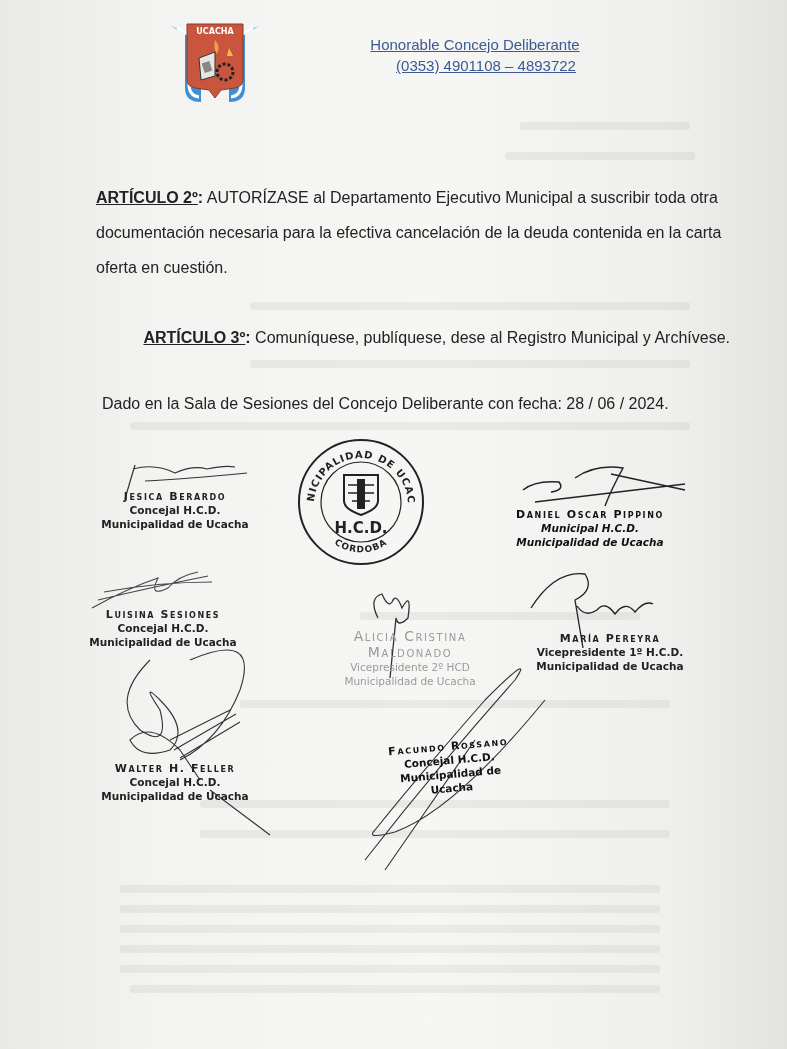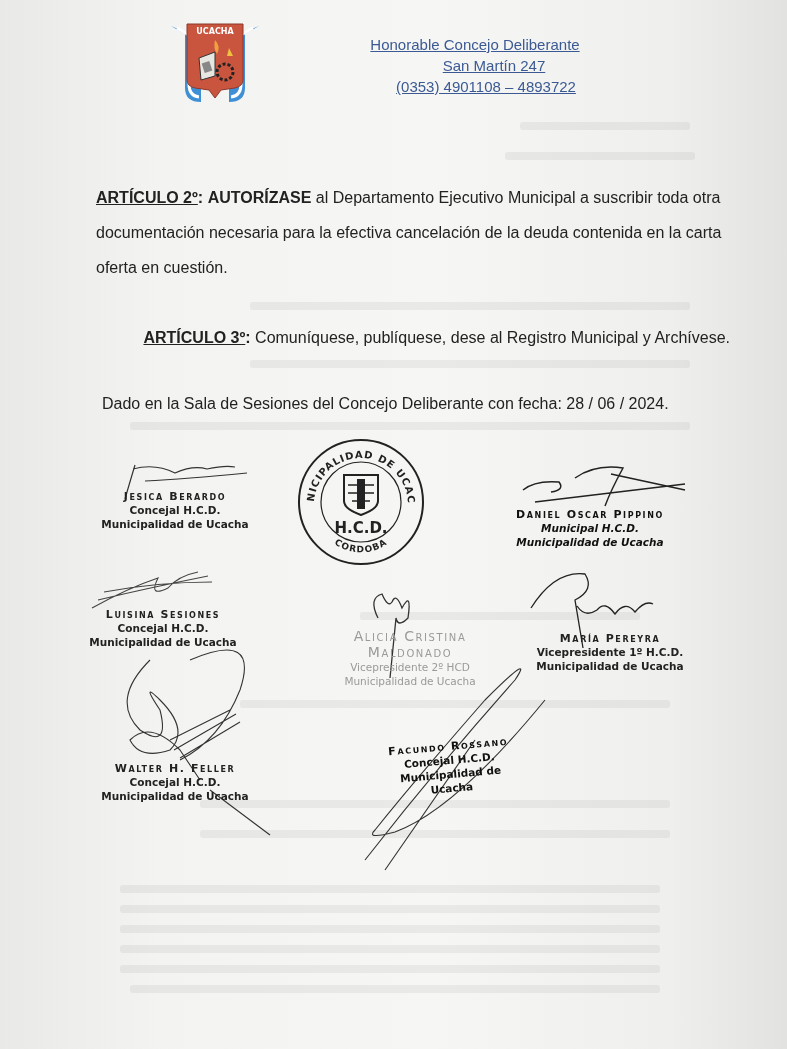--- a/index.html
+++ b/index.html
@@ -13,21 +13,21 @@
   .ghost { position: absolute; left: 120px; width: 560px; height: 8px; background: rgba(150,150,150,0.13); border-radius: 3px; }
 
   
   .logo { position: absolute; left: 165px; top: 18px; width: 100px; height: 88px; text-align: center; }
   .hdr { position: absolute; left: 355px; top: 34px; width: 240px; text-align: center; color: #3b5a94; font-size: 15px; line-height: 21px; text-decoration: underline; }
   .hdr div { white-space: nowrap; }
 
   .para { position: absolute; left: 96px; width: 640px; font-size: 16px; line-height: 35px; color: #222; }
   .art-label { font-weight: bold; text-decoration: underline; }
   .art-colon { font-weight: bold; }
-  .bold { font-weight: bold; }
+  .bold { font-weight: normal; }
 
   .sig { position: absolute; text-align: center; font-family: "DejaVu Sans", sans-serif; color: #222; }
   .sig .name { font-size: 11px; letter-spacing: 1.6px; font-variant: small-caps; font-weight: bold; }
   .sig .role, .sig .org { font-size: 10.5px; font-weight: bold; line-height: 14px; }
   .faded { color: #9a9a9a; }
   .heavy { color: #111; }
   svg.stroke { position: absolute; overflow: visible; pointer-events: none; }
 </style>
 </head>
 <body>
@@ -67,21 +67,20 @@
       <path d="M50,22 Q56,28 52,36 Q48,30 50,22 Z" fill="#f0a040"></path>
 
       <circle cx="60" cy="54" r="8" fill="none" stroke="#222" stroke-width="3" stroke-dasharray="3 2"></circle>
       <circle cx="60" cy="54" r="3" fill="#c9553f"></circle>
       <path d="M64,30 L68,38 L62,38 Z" fill="#f0c040"></path>
     </svg>
   </div>
 
   <div class="hdr">
     <div>Honorable Concejo Deliberante</div>
-    <div style="padding-left:38px;">San Martín 247</div>
     <div style="padding-left:22px;">(0353) 4901108 – 4893722</div>
   </div>
 
   <div class="para" style="top:180px;">
     <span class="art-label">ARTÍCULO 2º</span><span class="art-colon">:</span>
     <span class="bold">AUTORÍZASE</span><span> al Departamento Ejecutivo Municipal a suscribir toda otra documentación necesaria para la efectiva cancelación de la deuda contenida en la carta oferta en cuestión.</span>
   </div>
 
   <div class="para" style="top:320px;left:90px;text-align:right;">
     <span class="art-label">ARTÍCULO 3º</span><span class="art-colon">:</span><span> Comuníquese, publíquese, dese al Registro Municipal y Archívese.</span>

